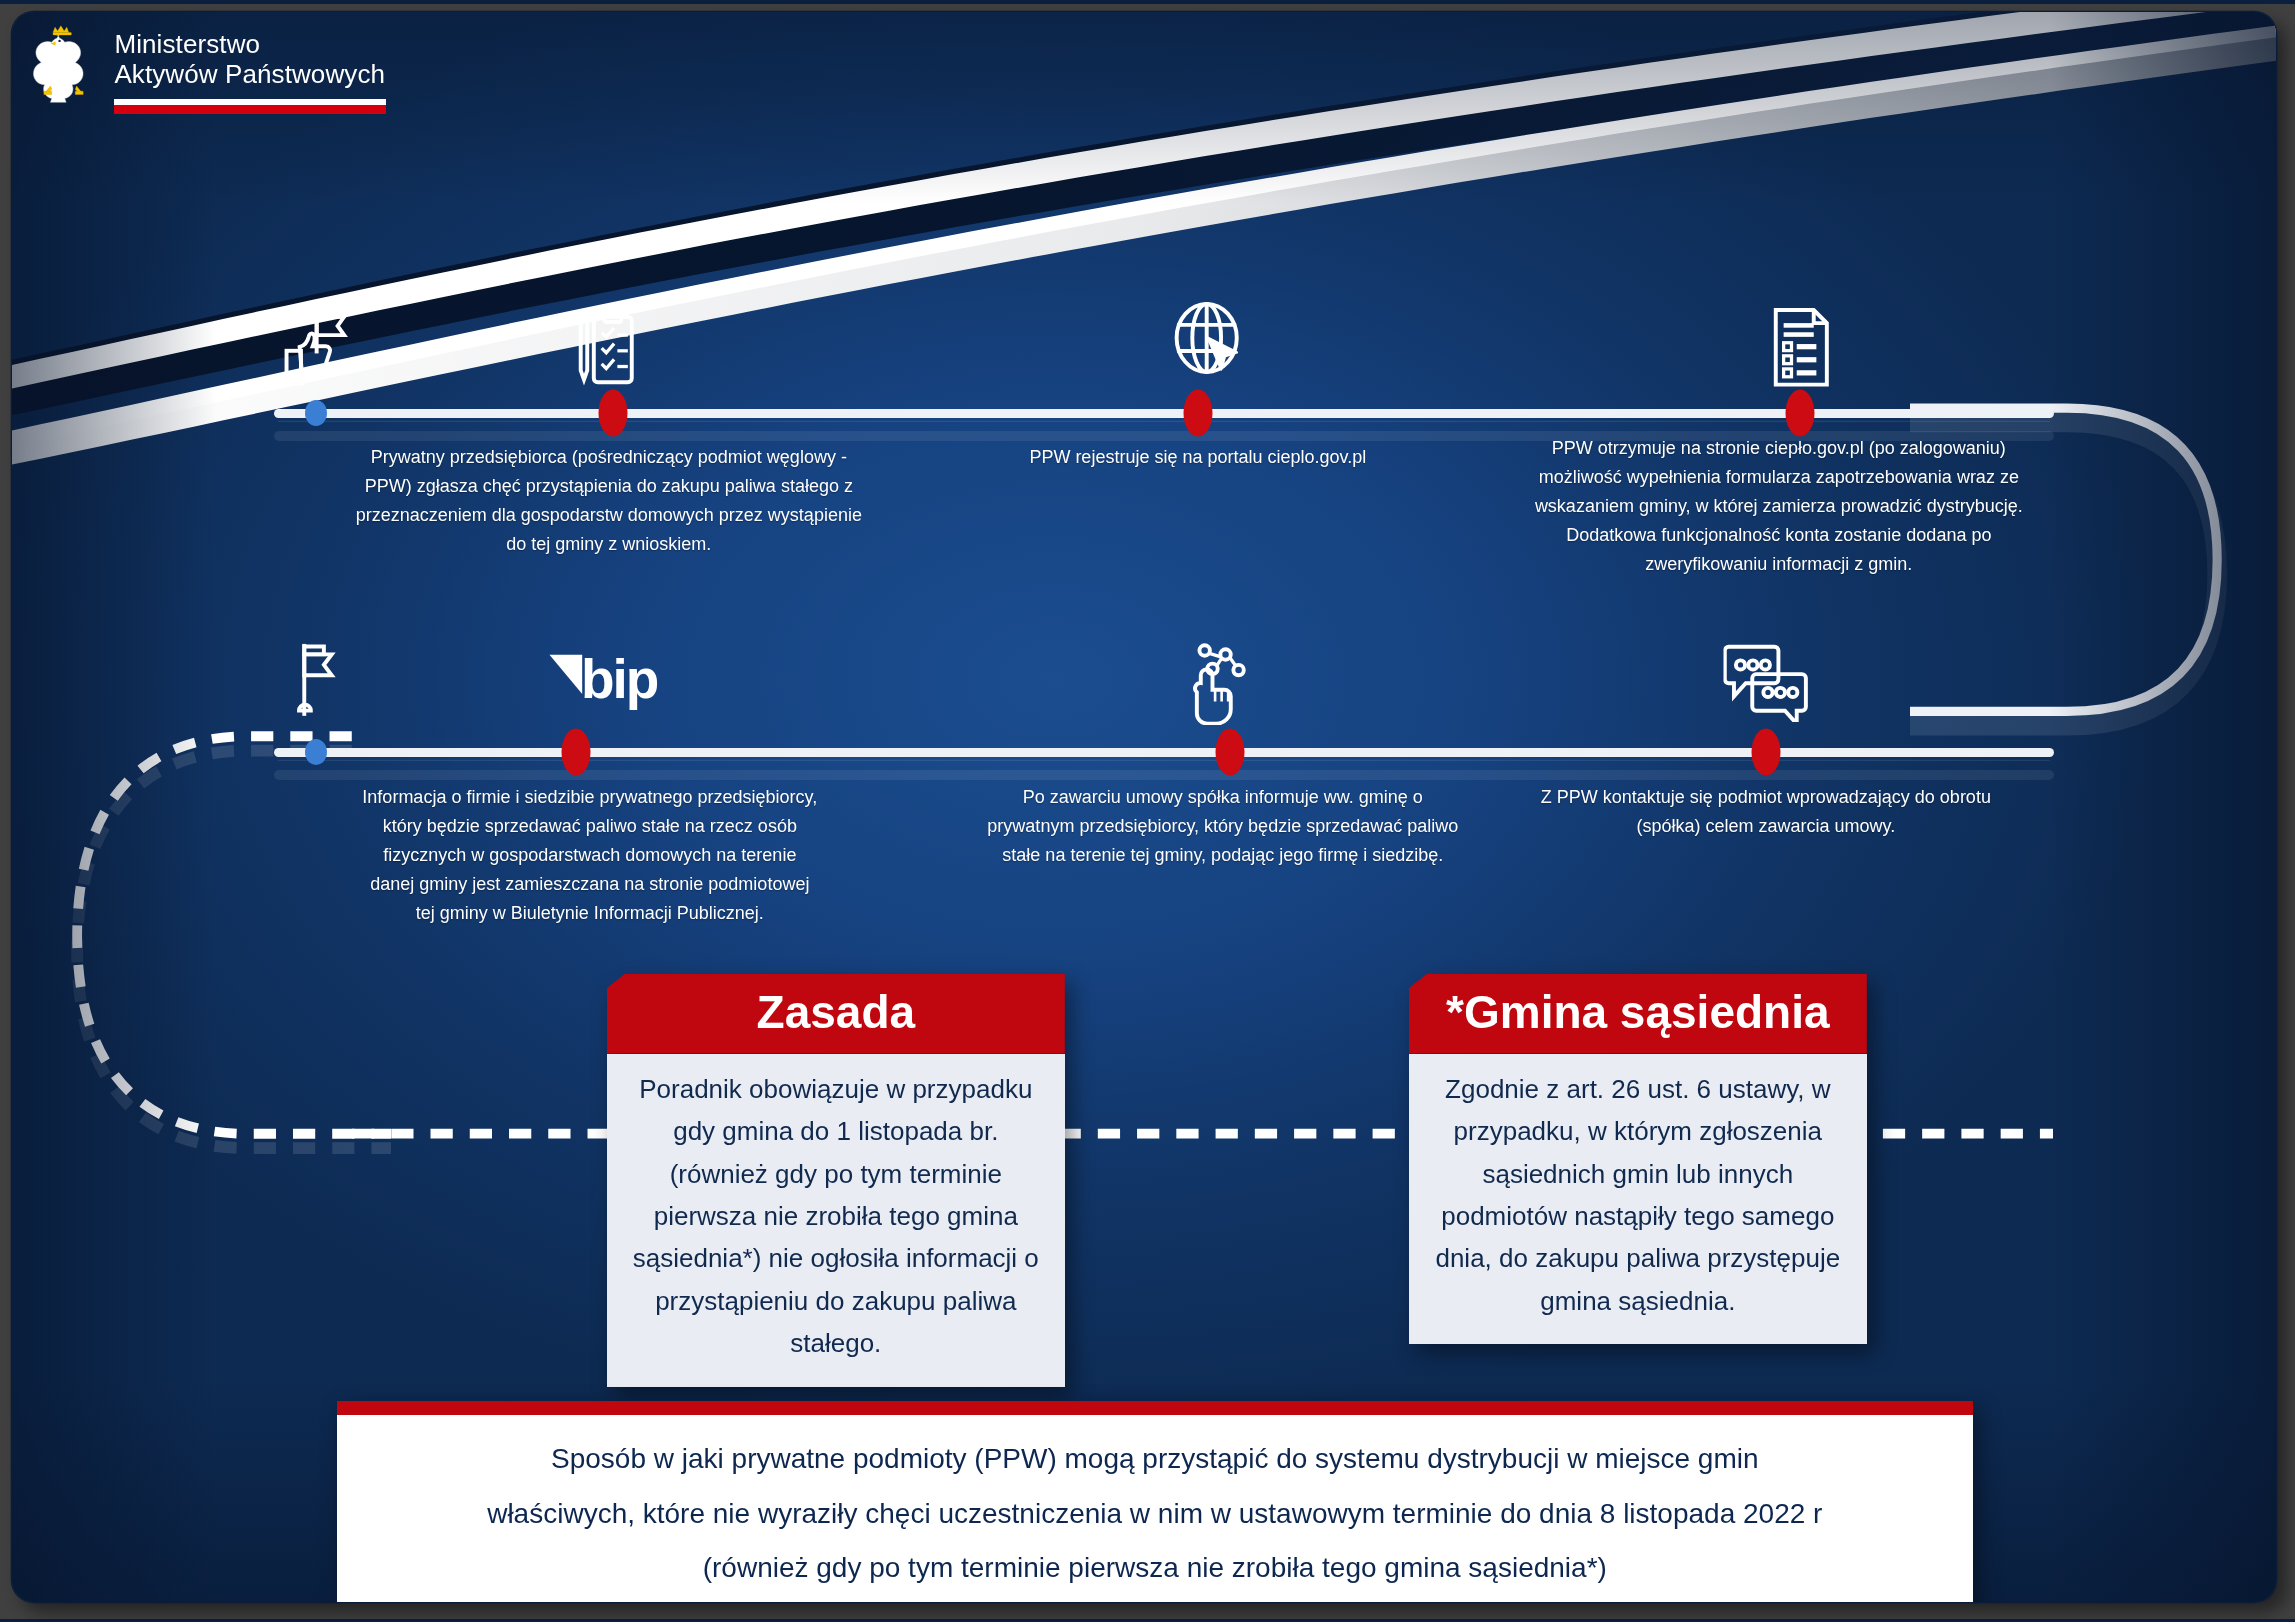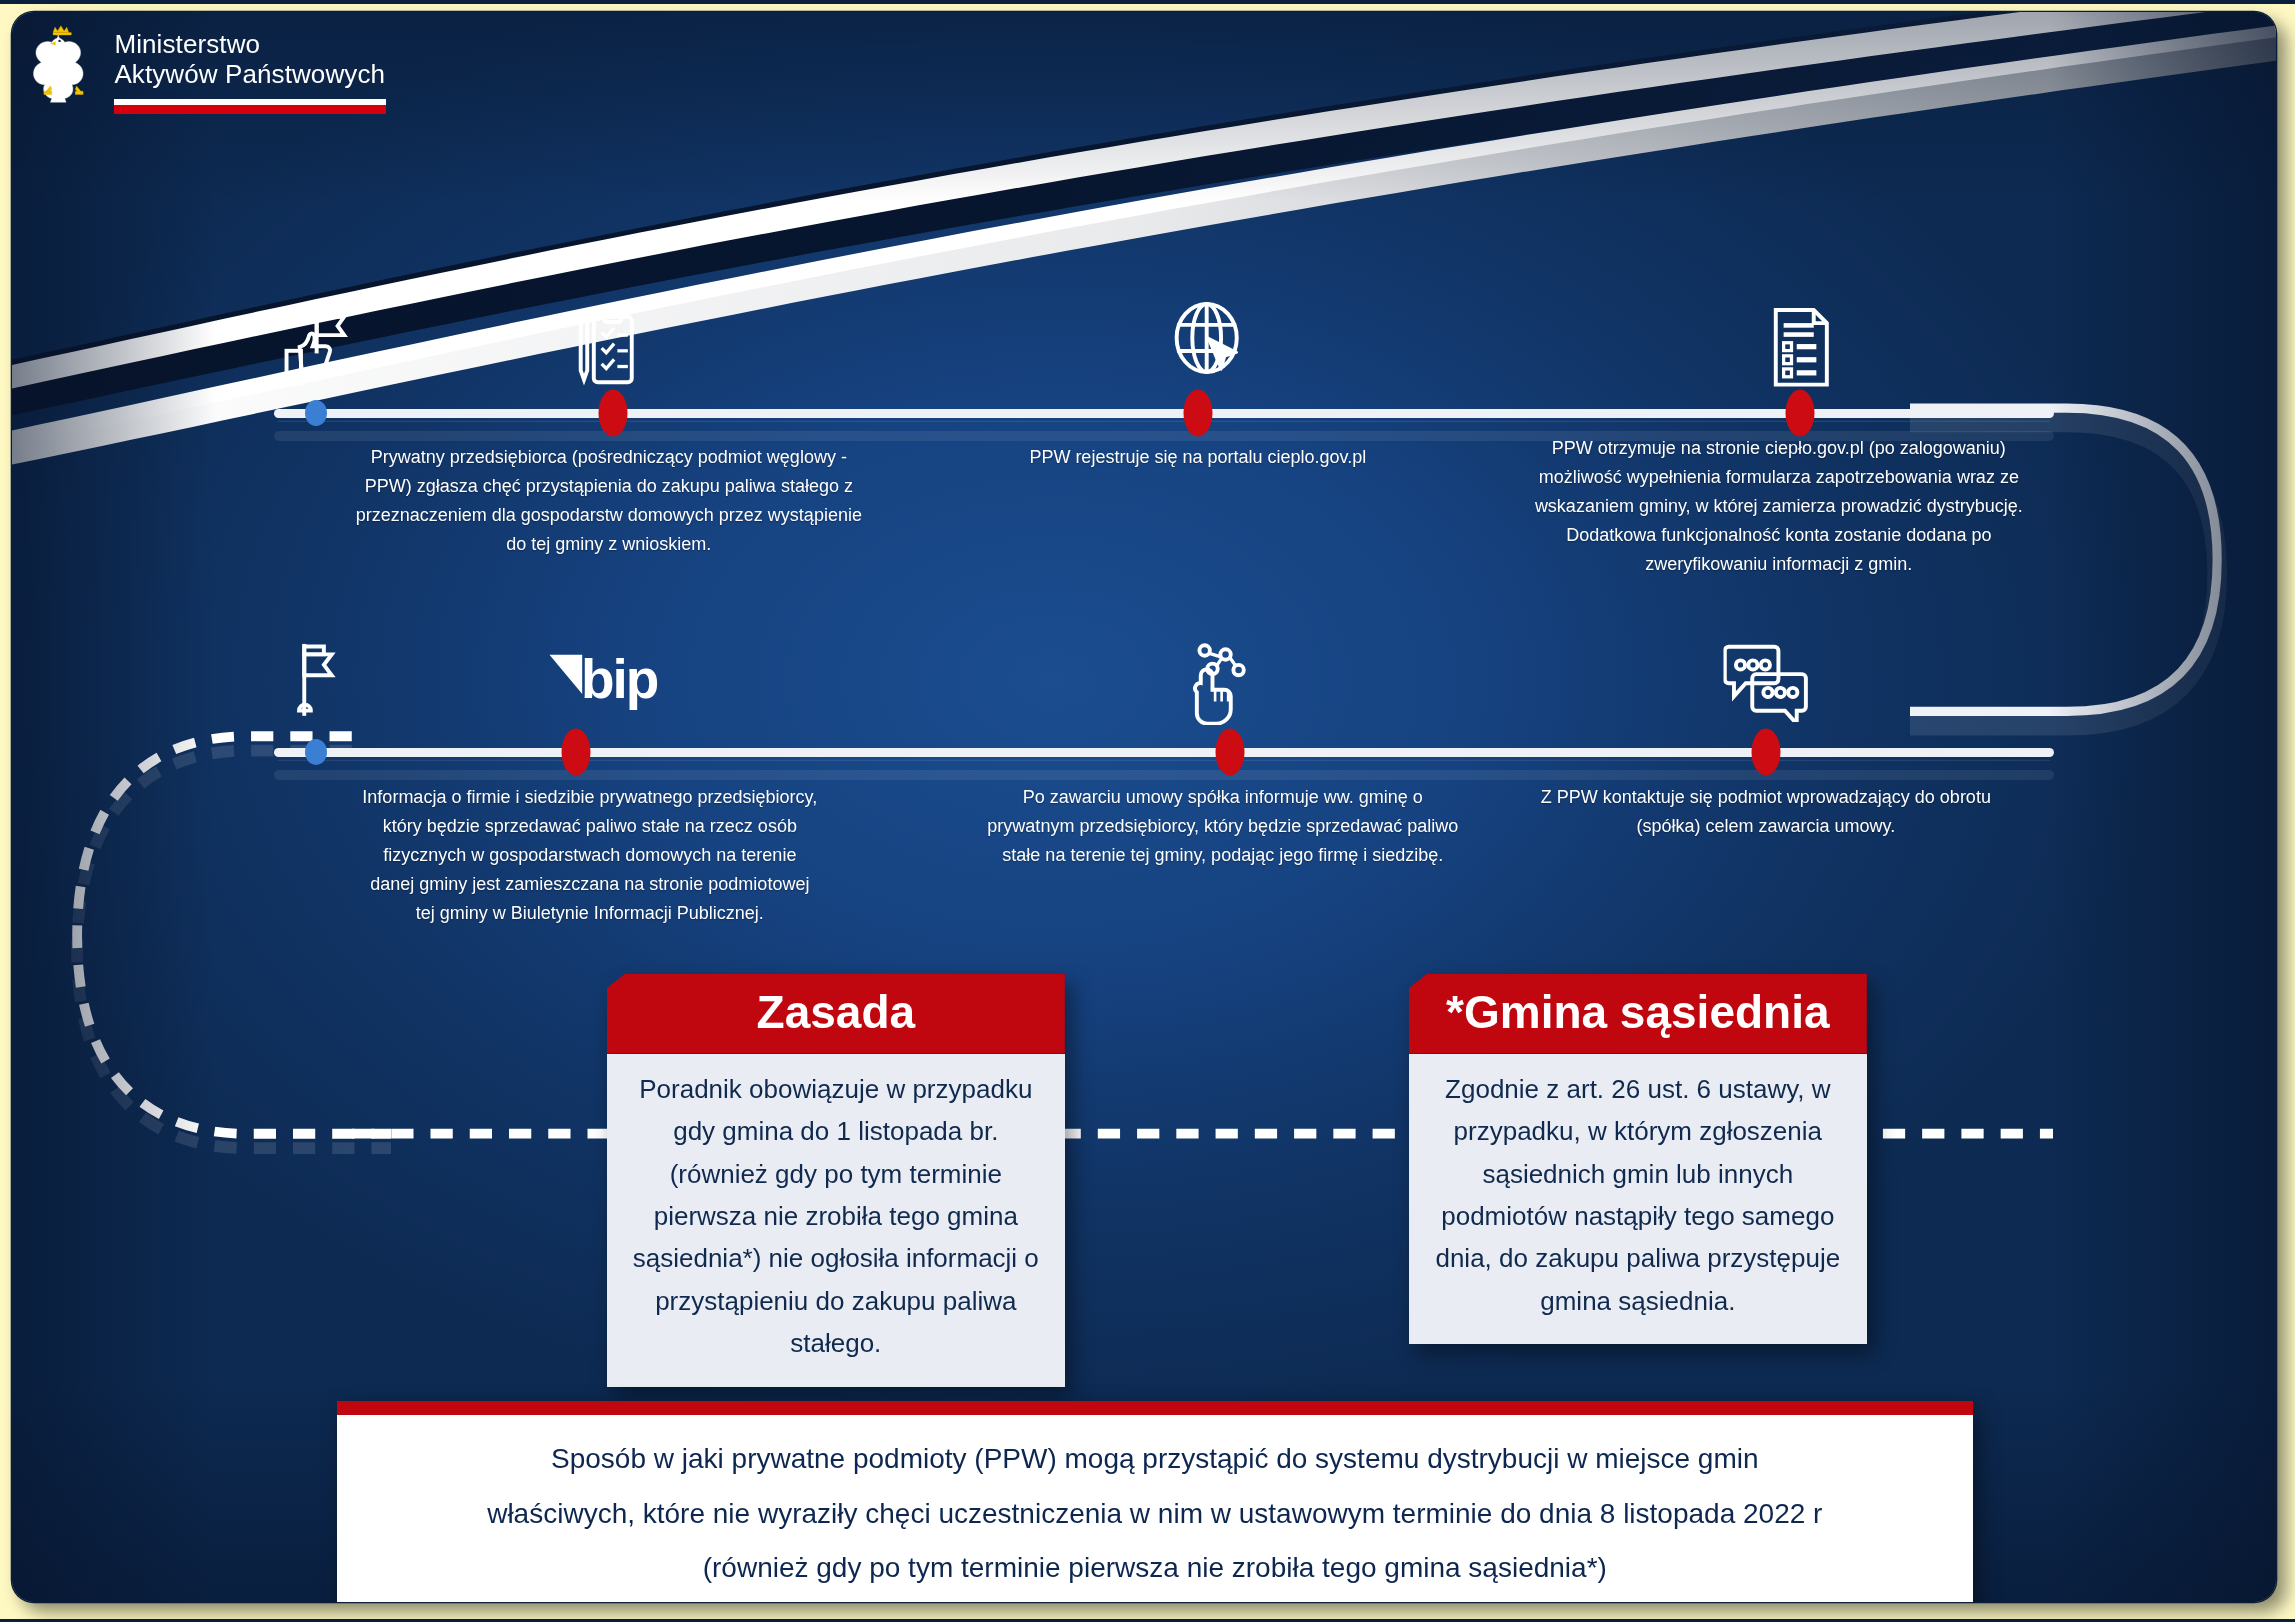--- a/index.html
+++ b/index.html
@@ -1,21 +1,21 @@
 <!DOCTYPE html>
 <html style="font-size:10.5px"><head>
 <meta charset="utf-8">
 <style>
   html,body{margin:0;padding:0;}
   body{
     width:2295px;height:1623px;overflow:hidden;
     background:#ffffff;
     font-family:"Liberation Sans", sans-serif;
   }
-  #root{position:relative;width:2295px;height:1623px;background:#fef9c3;}
+  #root{position:relative;width:2295px;height:1623px;background:#404040;}
 
   
   .frame-rule{position:absolute;left:0;width:2295px;height:3.9px;background:#0b1f3f;}
   .frame-rule.top{top:0;}
   .frame-rule.bottom{bottom:0;}
 
   
   .panel{
     position:absolute;left:11.8px;top:11.8px;width:2264px;height:1590px;
     border-radius:22px;overflow:hidden;

